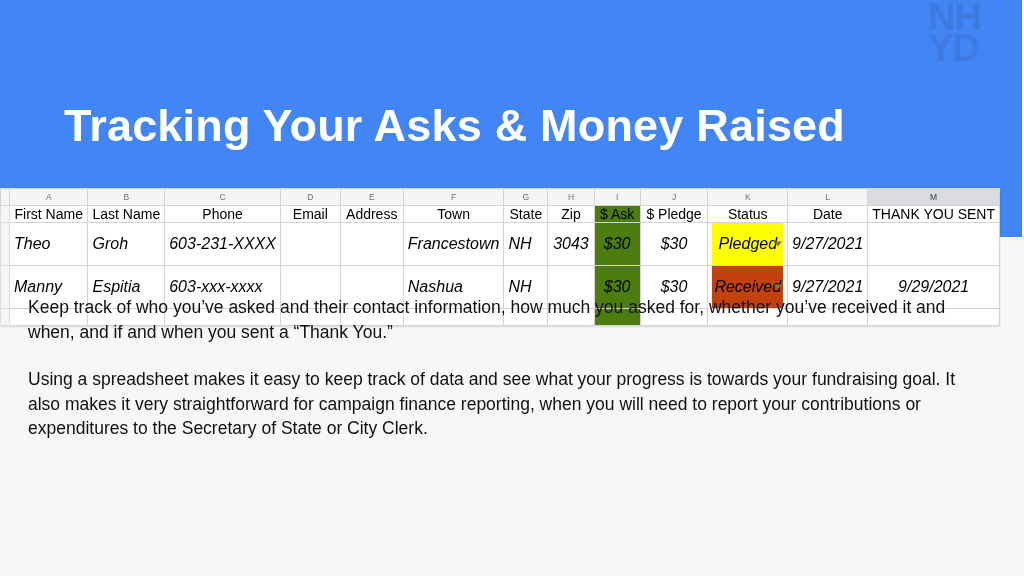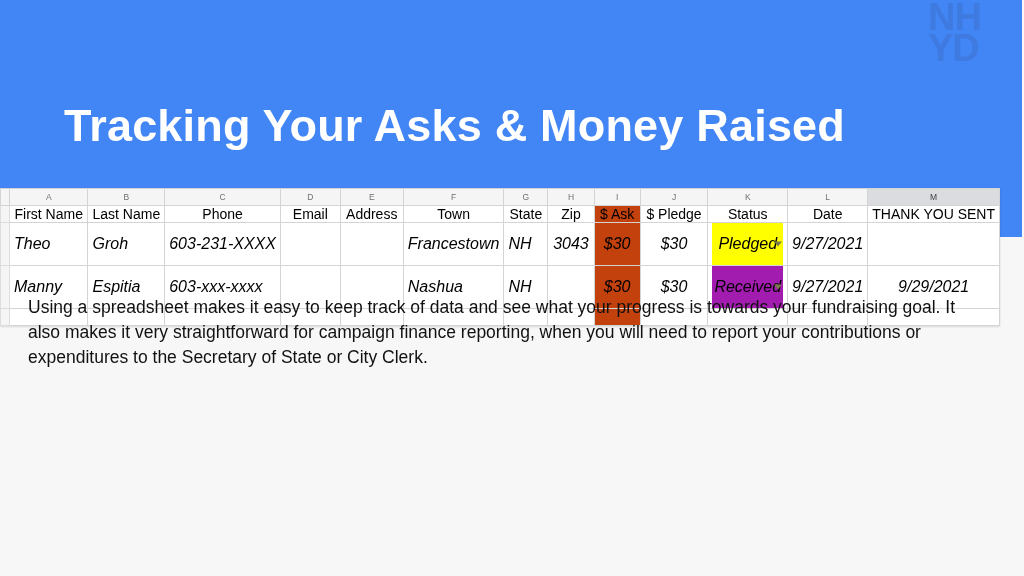--- a/index.html
+++ b/index.html
@@ -119,33 +119,33 @@
     border-left: 1px solid #d8d8d8;
     border-right: 1px solid #d8d8d8;
     border-top: 1px solid #e4e4e4;
     border-bottom: none;
   }
   .gutter {
     width: 4px;
     background: #f5f5f5;
     border: 1px solid #dddddd !important;
   }
-  .ask-tint { background: #c2410c; }
+  .ask-tint { background: #4d7c0f; }
   .status-cell {
     position: relative;
     text-align: center;
     font-size: 11px;
   }
   .status-cell .chip {
     display: block;
     position: relative;
     padding: 12px 2px;
   }
   .status-pledged { background: #ffff00; }
-  .status-received { background: #a21caf; }
+  .status-received { background: #c2410c; }
   .status-cell .caret {
     position: absolute;
     right: 5px;
     top: 50%;
     transform: translateY(-50%);
     width: 0;
     height: 0;
     border-left: 4px solid transparent;
     border-right: 4px solid transparent;
     border-top: 5px solid #7a7a4a;
@@ -281,14 +281,15 @@
     <td class="ask-tint"></td>
     <td></td>
     <td></td>
     <td></td>
     <td></td>
   </tr>
 </tbody>
   </table>
 
 <div id="body-copy">
+  <p>Keep track of who you’ve asked and their contact information, how much you asked for, whether you’ve received it and when, and if and when you sent a “Thank You.”</p>
   <p>Using a spreadsheet makes it easy to keep track of data and see what your progress is towards your fundraising goal. It also makes it very straightforward for campaign finance reporting, when you will need to report your contributions or expenditures to the Secretary of State or City Clerk.</p>
 </div>
 
 </body></html>

